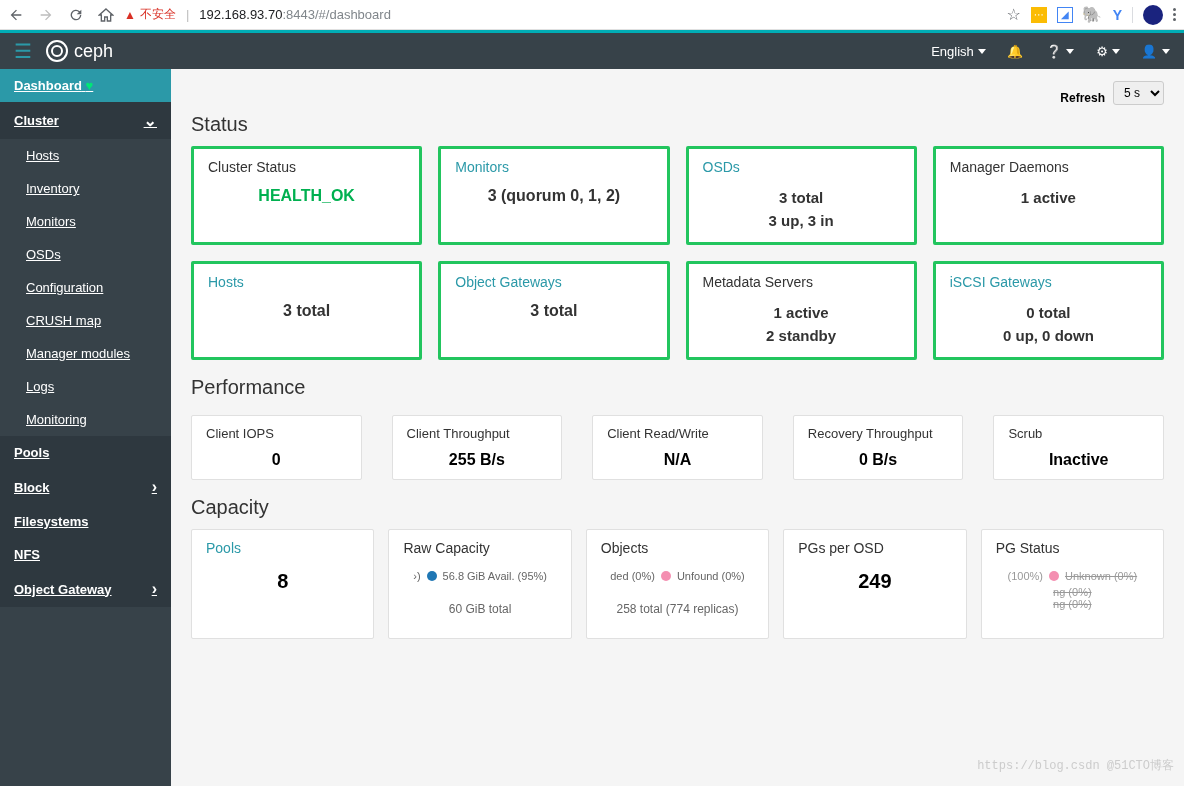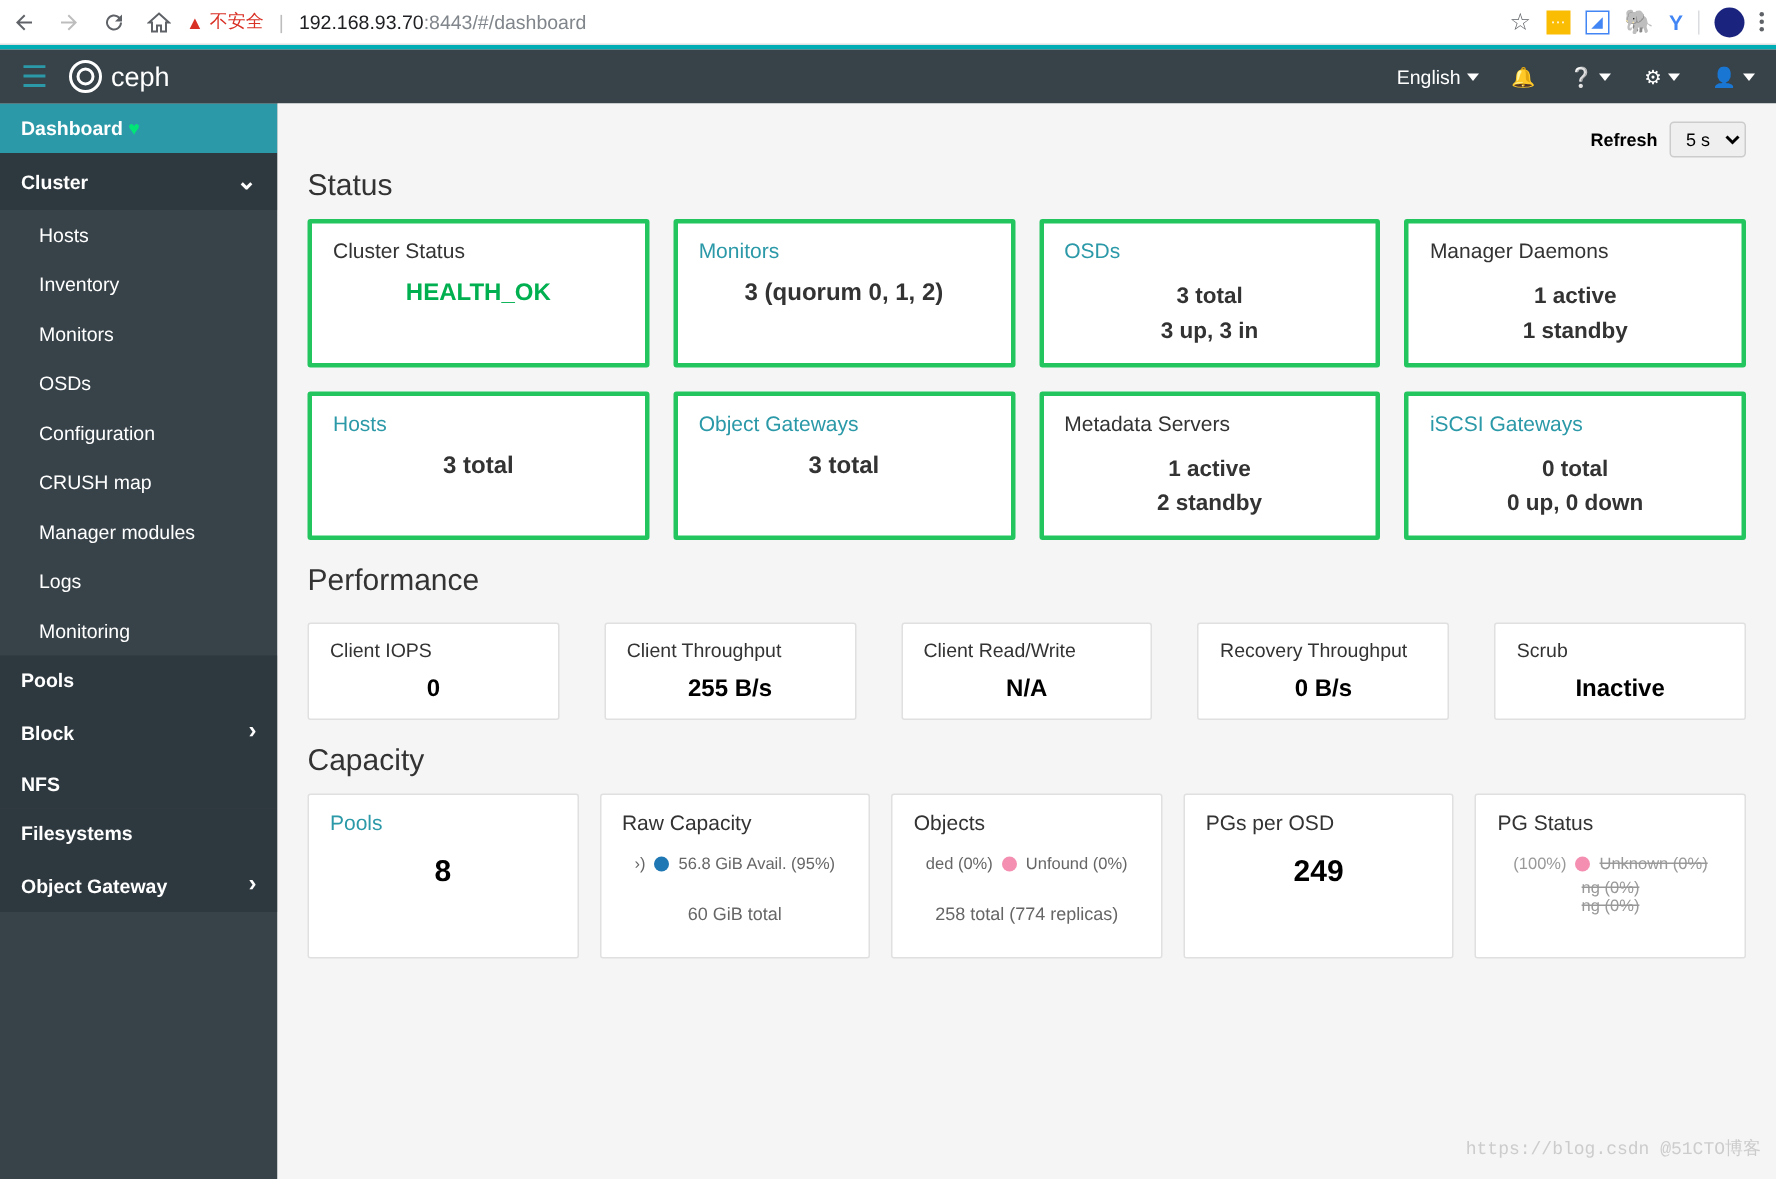--- a/index.html
+++ b/index.html
@@ -36,31 +36,31 @@
 .logo-icon::before { content: ''; position: absolute; top: 3px; left: 3px; right: 3px; bottom: 3px; border: 2px solid #fff; border-radius: 50%; }
 .header .spacer { flex: 1; }
 .header-right { display: flex; align-items: center; gap: 22px; font-size: 13px; }
 .header-right .item { display: flex; align-items: center; gap: 4px; cursor: pointer; }
 .caret-down { width: 0; height: 0; border-left: 4px solid transparent; border-right: 4px solid transparent; border-top: 5px solid #fff; }
 
 
 .main-wrap { display: flex; height: calc(786px - 30px - 3px - 36px); }
 
 
-.sidebar { width: 185px; background: #374249; color: #fff; font-size: 13px; overflow-y: auto; }
+.sidebar { width: 171px; background: #374249; color: #fff; font-size: 13px; overflow-y: auto; text-decoration: underline; }
 .sidebar-item { padding: 9px 14px; cursor: pointer; display: flex; align-items: center; justify-content: space-between; }
 .sidebar-item.active { background: #2b99a8; font-weight: bold; }
 .sidebar-item.active .heart { color: #00e676; }
 .sidebar-item.section { background: #2e383f; font-weight: bold; }
 .sidebar-sub { padding-left: 26px; }
 .chevron { font-size: 16px; }
 
 
 .content { flex: 1; background: #f5f5f5; padding: 12px 20px; overflow-y: auto; position: relative; }
-.refresh-bar { display: flex; justify-content: flex-end; align-items: center; gap: 8px; font-size: 12px; margin-bottom: 6px; }
+.refresh-bar { display: flex; justify-content: flex-end; align-items: flex-end; gap: 8px; font-size: 12px; margin-bottom: 6px; }
 .refresh-bar select { font-size: 12px; padding: 3px 6px; border: 1px solid #ccc; border-radius: 3px; }
 .section-title { font-size: 20px; color: #333; margin: 8px 0 10px; }
 
 .card-row { display: flex; gap: 16px; margin-bottom: 16px; }
 .card { background: #fff; border: 3px solid #22c55e; border-radius: 2px; padding: 10px 14px; flex: 1; min-height: 90px; }
 .card-title { font-size: 14px; color: #333; margin-bottom: 12px; }
 .card-title.link { color: #2b99a8; cursor: pointer; }
 .card-value { text-align: center; font-size: 16px; font-weight: bold; color: #333; }
 .card-value.green { color: #00b050; }
 .card-lines { text-align: center; }
@@ -165,22 +165,22 @@
     <div class="sidebar-item sidebar-sub">Configuration</div>
     <div class="sidebar-item sidebar-sub">CRUSH map</div>
     <div class="sidebar-item sidebar-sub">Manager modules</div>
     <div class="sidebar-item sidebar-sub">Logs</div>
     <div class="sidebar-item sidebar-sub">Monitoring</div>
     <div class="sidebar-item section">Pools</div>
     <div class="sidebar-item section">
       <span>Block</span>
         <span class="chevron">›</span>
     </div>
+    <div class="sidebar-item section">Filesystems</div>
     <div class="sidebar-item section">NFS</div>
-    <div class="sidebar-item section">Filesystems</div>
     <div class="sidebar-item section">
       <span>Object Gateway</span>
         <span class="chevron">›</span>
     </div>
   </div>
 
   <div class="content">
     <div class="refresh-bar">
       <b>Refresh</b>
       <select><option>5 s</option></select>
@@ -200,21 +200,20 @@
         <div class="card-title link">OSDs</div>
         <div class="card-lines">
             <div>3 total</div>
             <div>3 up, 3 in</div>
           </div>
       </div>
       <div class="card">
         <div class="card-title">Manager Daemons</div>
         <div class="card-lines">
             <div>1 active</div>
-            <div>1 standby</div>
           </div>
       </div>
     </div>
     <div class="card-row">
       <div class="card">
         <div class="card-title link">Hosts</div>
         <div class="card-value">3 total</div>
       </div>
       <div class="card">
         <div class="card-title link">Object Gateways</div>

